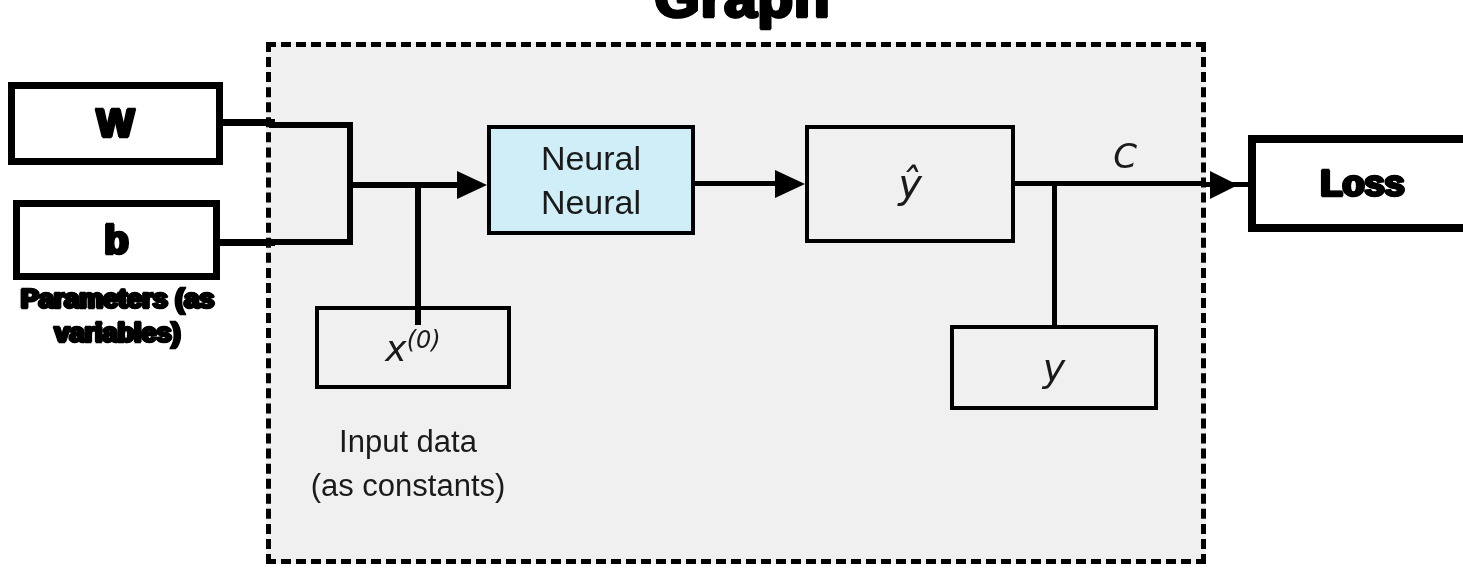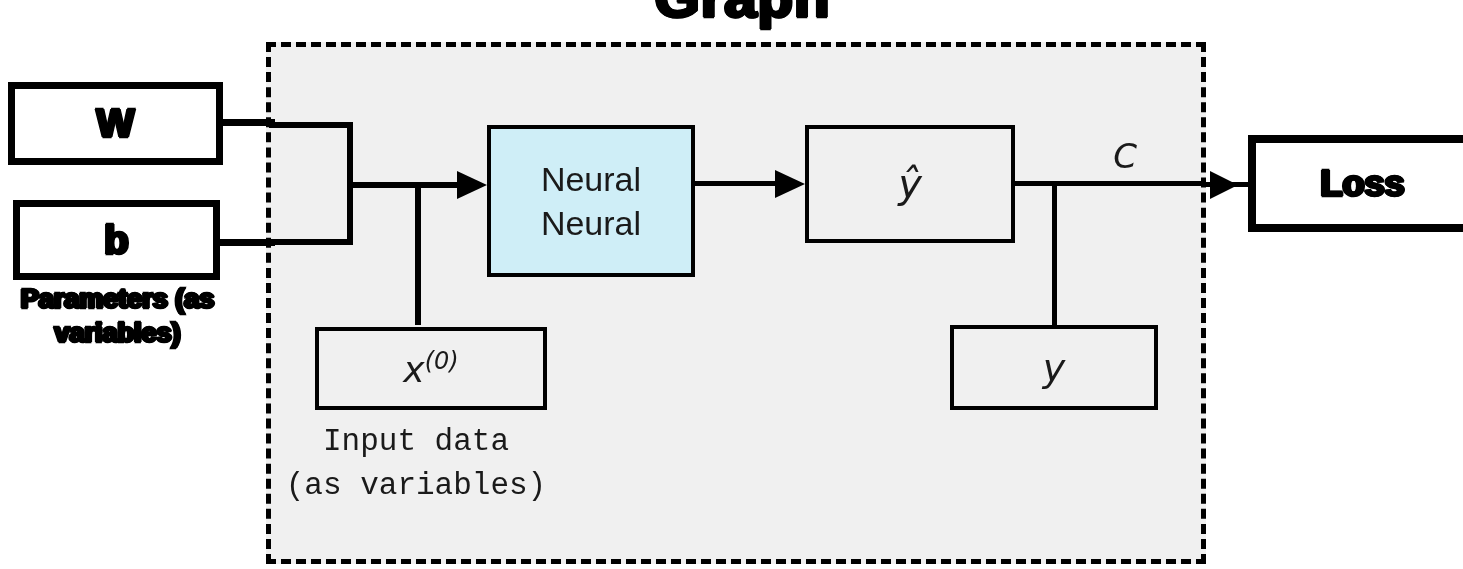--- a/index.html
+++ b/index.html
@@ -66,32 +66,32 @@
   <div class="abs line" style="left:223px;top:119px;width:52px;height:7px;"></div>
   <div class="abs line" style="left:220px;top:239px;width:55px;height:7px;"></div>
 
   <div class="abs junction"></div>
 
   <div class="abs line" style="left:353px;top:182px;width:106px;height:6px;"></div>
   <div class="abs arrow-right" style="left:457px;top:171px;"></div>
 
   <div class="abs line" style="left:415px;top:185px;width:6px;height:140px;"></div>
 
-  <div class="abs node" style="left:315px;top:327px;width:232px;height:83px;">
+  <div class="abs node" style="left:315px;top:306px;width:196px;height:83px;">
     <span class="math" style="font-size:36px;">
       <span>x</span><sup style="font-size:24px;">(0)</sup>
     </span>
   </div>
 
-  <div class="abs caption" style="left:276px;top:420px;width:280px;font-family:Liberation Mono, monospace;">
+  <div class="abs caption" style="left:268px;top:420px;width:280px;">
     <div>Input data</div>
-    <div>(as variables)</div>
+    <div>(as constants)</div>
   </div>
 
-  <div class="abs node" style="left:487px;top:125px;width:208px;height:152px;background:#cfeef7;">
+  <div class="abs node" style="left:487px;top:125px;width:208px;height:110px;background:#cfeef7;">
     <div style="font-size:34px;line-height:44px;">
       <div>Neural</div>
       <div>Neural</div>
     </div>
   </div>
 
   <div class="abs line" style="left:695px;top:181px;width:82px;height:5px;"></div>
   <div class="abs arrow-right" style="left:775px;top:170px;"></div>
 
   <div class="abs node" style="left:805px;top:125px;width:210px;height:118px;">

